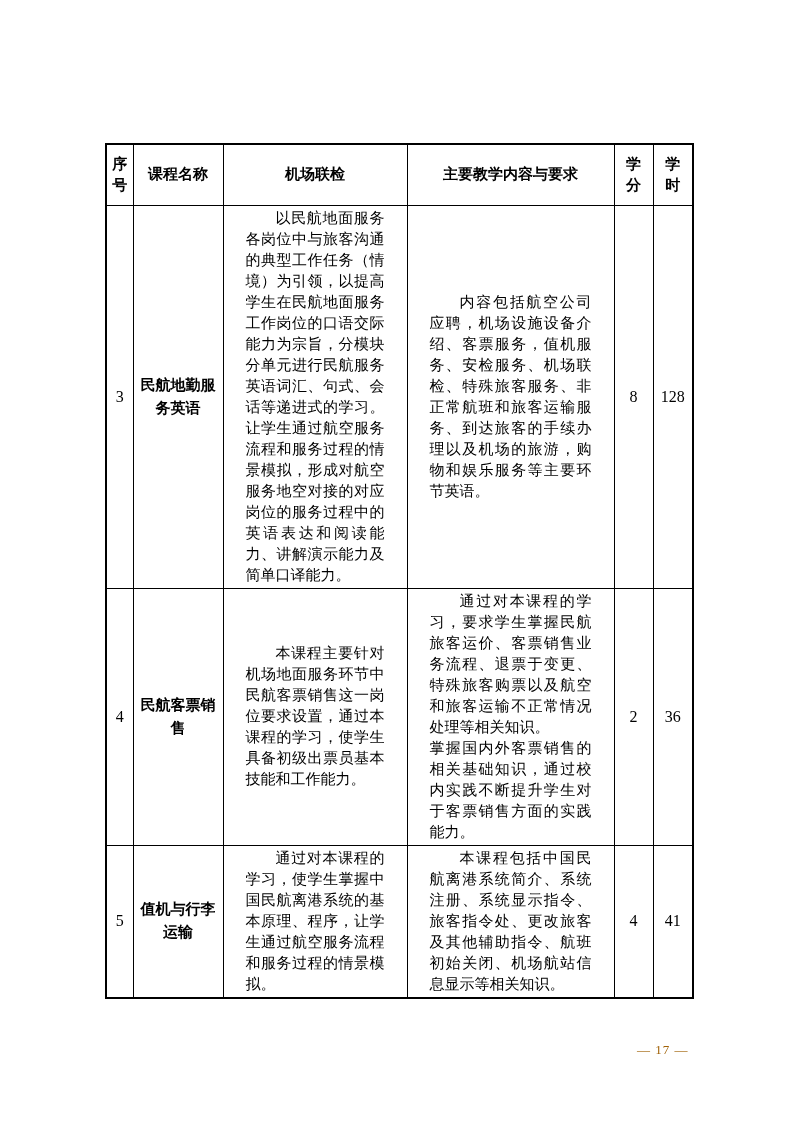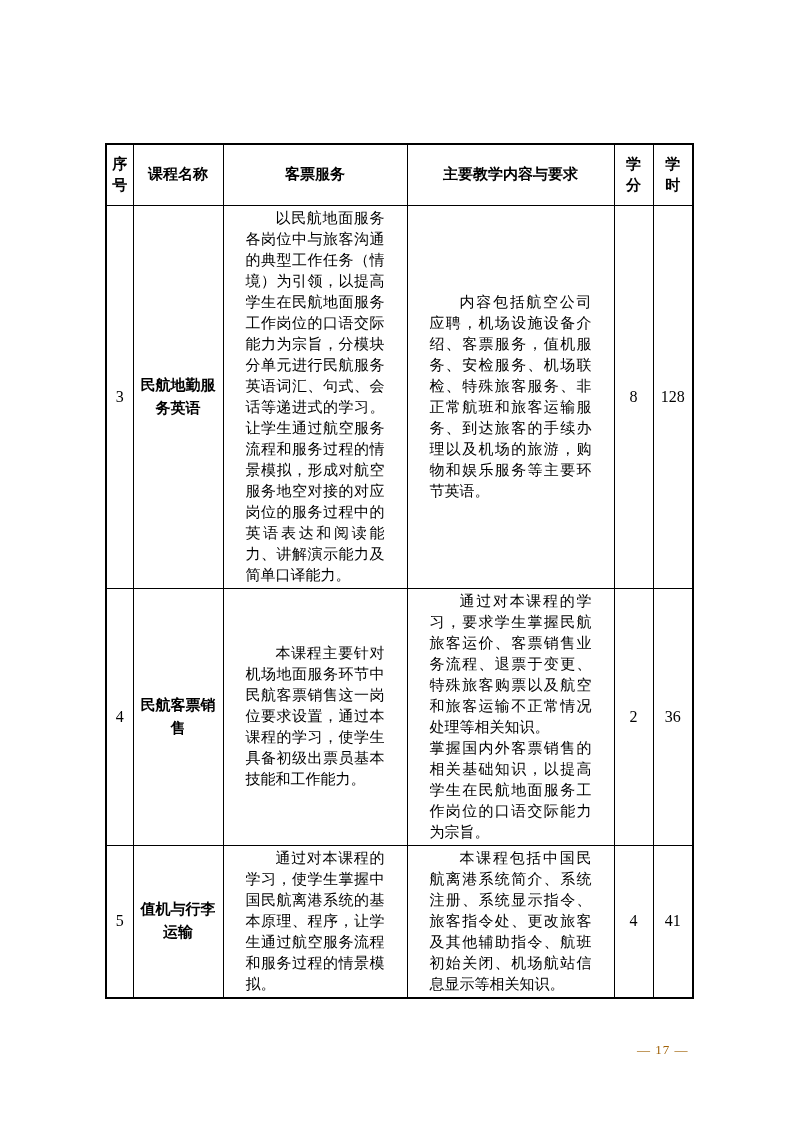--- a/index.html
+++ b/index.html
@@ -90,21 +90,21 @@
       <col style="width:207px">
       <col style="width:39px">
       <col style="width:40px">
     </colgroup>
     <thead>
       <tr>
         <th>
             <span class="vert">序号</span>
           </th>
         <th><span>课程名称</span></th>
-        <th><span>客票服务</span></th>
+        <th><span>机场联检</span></th>
         <th><span>主要教学内容与要求</span></th>
         <th>
             <span class="vert">学分</span>
           </th>
         <th>
             <span class="vert">学时</span>
           </th>
       </tr>
     </thead>
     <tbody>
@@ -121,21 +121,21 @@
         <td class="cell-credit">128</td>
       </tr>
       <tr class="row-4">
         <td class="cell-num">4</td>
         <td class="cell-name">民航客票销售</td>
         <td class="cell-text">
           <p>本课程主要针对机场地面服务环节中民航客票销售这一岗位要求设置，通过本课程的学习，使学生具备初级出票员基本技能和工作能力。</p>
         </td>
         <td class="cell-text">
           <p>通过对本课程的学习，要求学生掌握民航旅客运价、客票销售业务流程、退票于变更、特殊旅客购票以及航空和旅客运输不正常情况处理等相关知识。</p>
-          <p class="no-indent">掌握国内外客票销售的相关基础知识，以提高学生在民航地面服务工作岗位的口语交际能力为宗旨。</p>
+          <p class="no-indent">掌握国内外客票销售的相关基础知识，通过校内实践不断提升学生对于客票销售方面的实践能力。</p>
         </td>
         <td class="cell-credit">2</td>
         <td class="cell-credit">36</td>
       </tr>
       <tr class="row-5">
         <td class="cell-num">5</td>
         <td class="cell-name">值机与行李运输</td>
         <td class="cell-text">
           <p>通过对本课程的学习，使学生掌握中国民航离港系统的基本原理、程序，让学生通过航空服务流程和服务过程的情景模拟。</p>
         </td>

